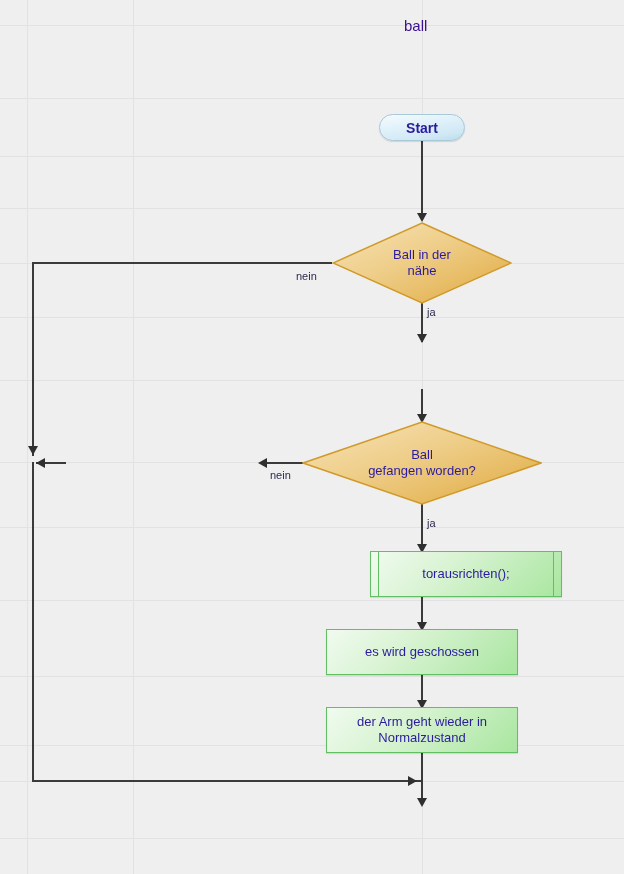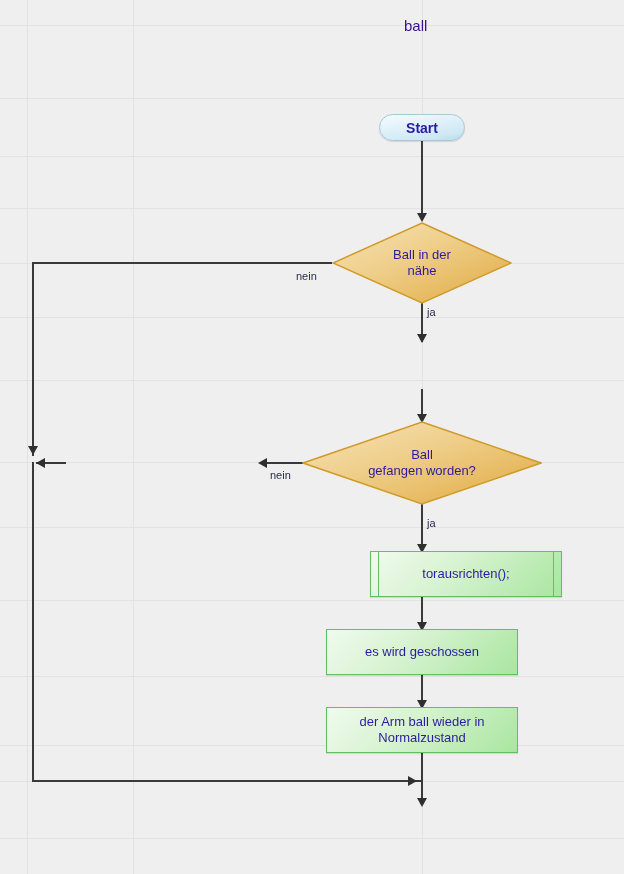--- a/index.html
+++ b/index.html
@@ -255,18 +255,18 @@
 
   <div class="node subroutine" style="left:326px; top:551px; width:192px; height:46px;">
     <span>torausrichten();</span>
   </div>
 
   <div class="node process" style="left:326px; top:629px; width:192px; height:46px;">
     <span>es wird geschossen</span>
   </div>
 
   <div class="node process" style="left:326px; top:707px; width:192px; height:46px; white-space:pre-line;">
-    <span>der Arm ball wieder in
+    <span>der Arm geht wieder in
 Normalzustand</span>
   </div>
 
 
 </div>
 
 </body></html>

